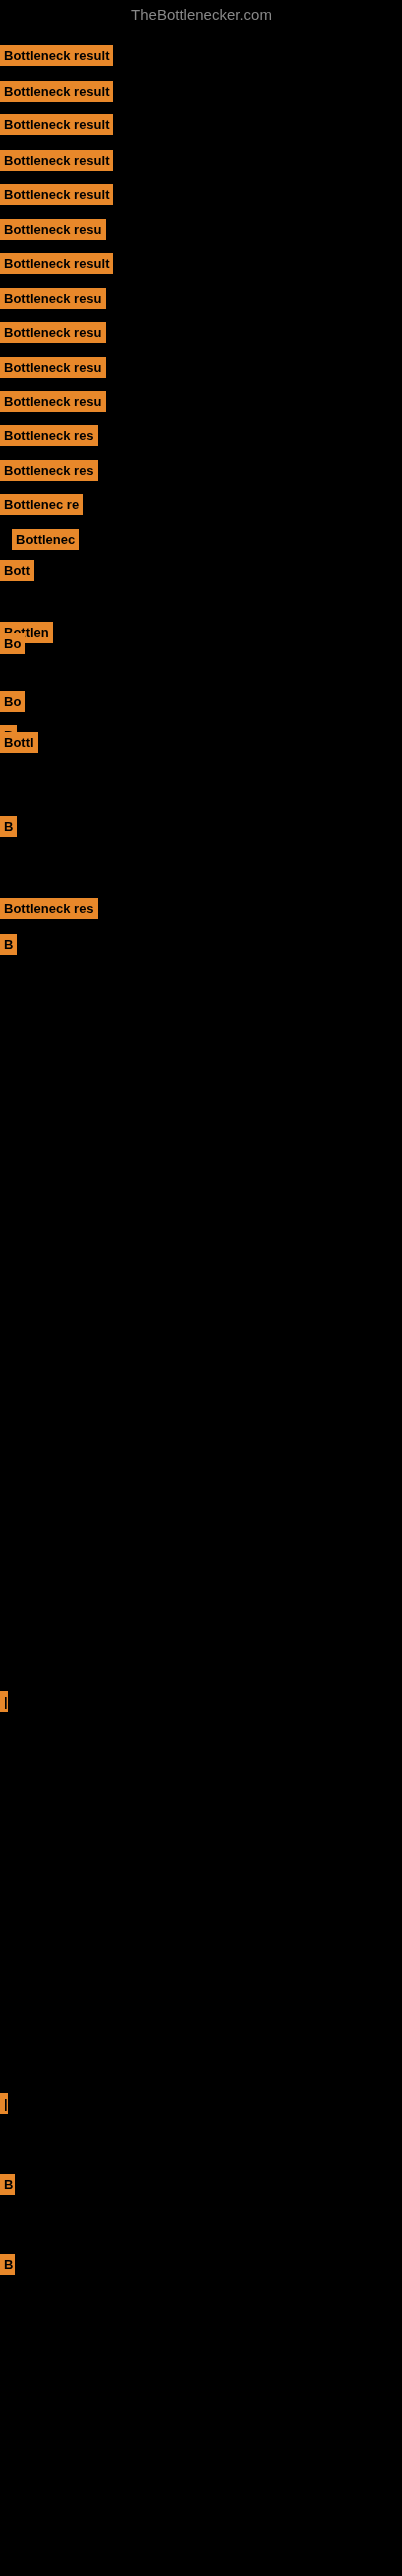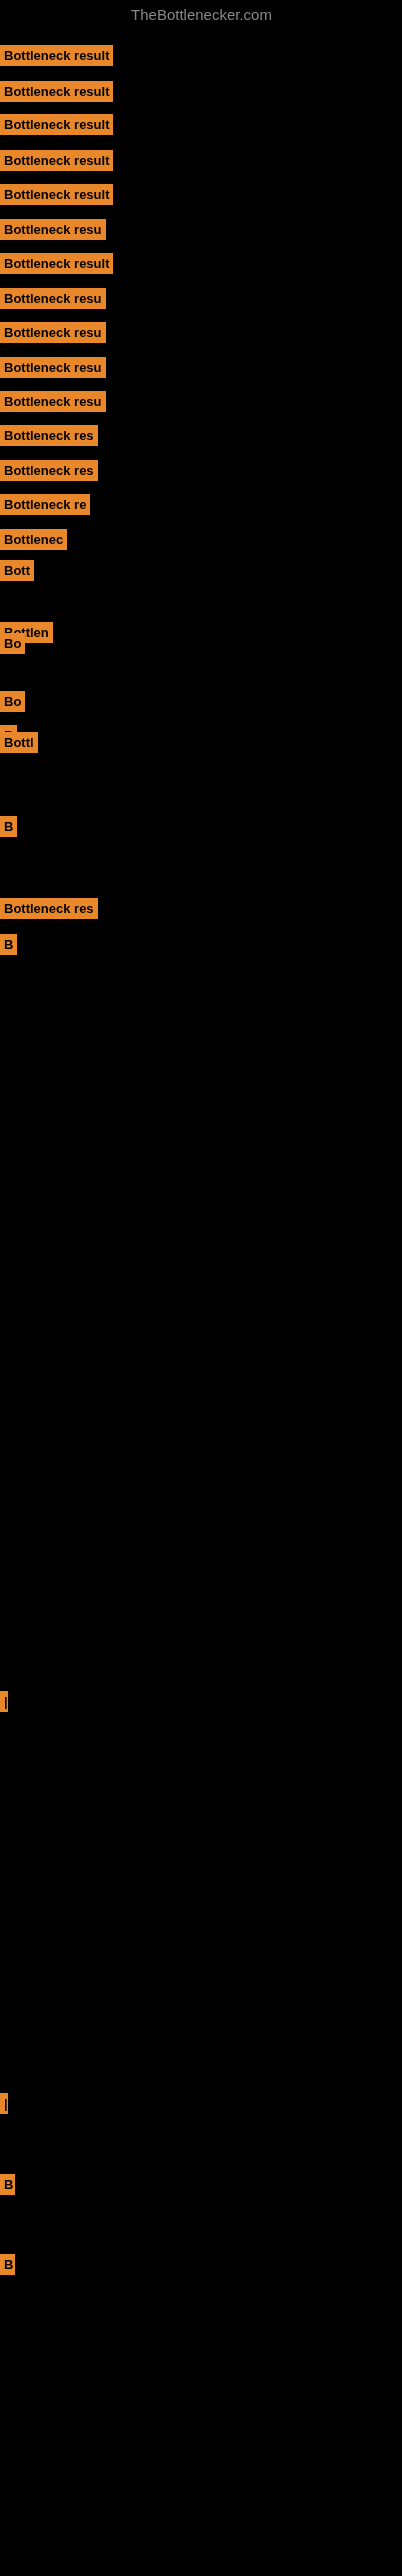--- a/index.html
+++ b/index.html
@@ -50,22 +50,22 @@
     <div class="bottleneck-badge" style="top: 150px; max-width: 121px;">Bottleneck result</div>
     <div class="bottleneck-badge" style="top: 184px; max-width: 120px;">Bottleneck result</div>
     <div class="bottleneck-badge" style="top: 219px; max-width: 113px;">Bottleneck resu</div>
     <div class="bottleneck-badge" style="top: 253px; max-width: 119px;">Bottleneck result</div>
     <div class="bottleneck-badge" style="top: 288px; max-width: 115px;">Bottleneck resu</div>
     <div class="bottleneck-badge" style="top: 322px; max-width: 113px;">Bottleneck resu</div>
     <div class="bottleneck-badge" style="top: 357px; max-width: 113px;">Bottleneck resu</div>
     <div class="bottleneck-badge" style="top: 391px; max-width: 110px;">Bottleneck resu</div>
     <div class="bottleneck-badge" style="top: 425px; max-width: 105px;">Bottleneck res</div>
     <div class="bottleneck-badge" style="top: 460px; max-width: 103px;">Bottleneck res</div>
-    <div class="bottleneck-badge" style="top: 494px; max-width: 98px;">Bottleneck re</div>
-    <div class="bottleneck-badge" style="top: 529px; max-width: 85px;">Bottlenec</div>
+    <div class="bottleneck-badge" style="top: 494px; max-width: 98px;">Bottlenec re</div>
+    <div class="bottleneck-badge" style="top: 529px; max-width: 85px; margin-left: 12px;">Bottlenec</div>
     <div class="bottleneck-badge" style="top: 560px; max-width: 44px;">Bott</div>
     <div class="bottleneck-badge" style="top: 622px; max-width: 81px;">Bottlen</div>
     <div class="bottleneck-badge" style="top: 633px; max-width: 31px;">Bo</div>
     <div class="bottleneck-badge" style="top: 691px; max-width: 31px;">Bo</div>
     <div class="bottleneck-badge" style="top: 725px; max-width: 20px;">B</div>
     <div class="bottleneck-badge" style="top: 732px; max-width: 55px;">Bottl</div>
     <div class="bottleneck-badge" style="top: 816px; max-width: 28px;">B</div>
     <div class="bottleneck-badge" style="top: 898px; max-width: 101px;">Bottleneck res</div>
     <div class="bottleneck-badge" style="top: 934px; max-width: 28px;">B</div>
     <div class="bottleneck-badge" style="top: 1691px; max-width: 6.4px;">|</div>

